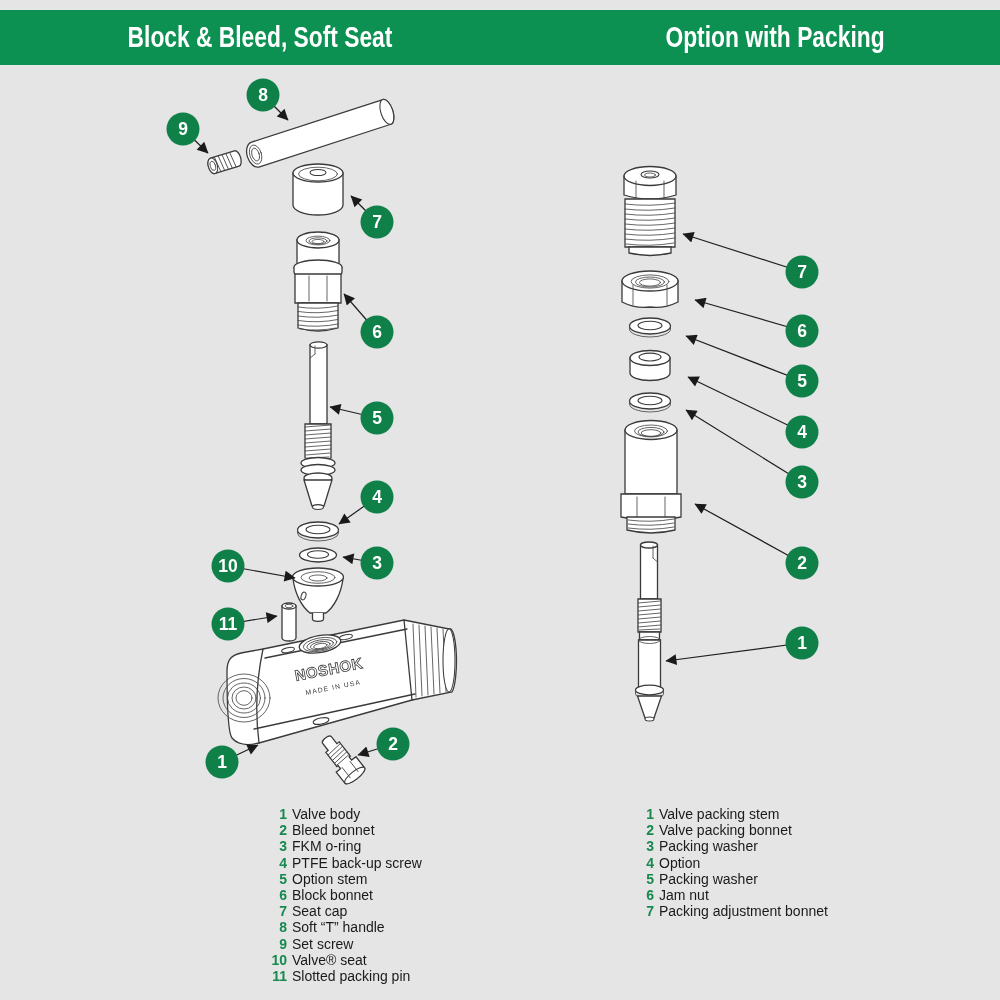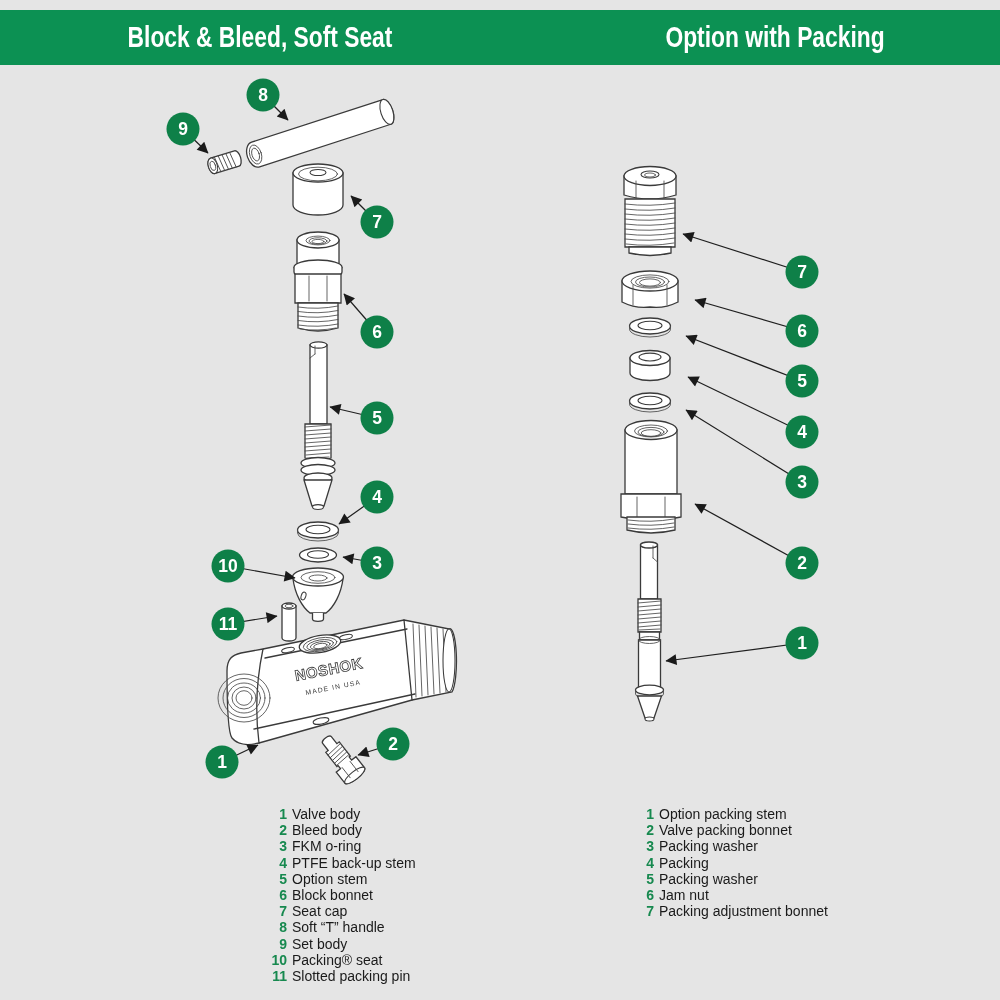--- a/index.html
+++ b/index.html
@@ -321,35 +321,35 @@
       <g class="callout">
         <line class="leader" x1="802" y1="643" x2="666" y2="661" marker-end="url(#arw)"></line>
         <circle cx="802" cy="643" r="16.5"></circle>
         <text x="802" y="649">1</text>
       </g>
     </g>
   </svg>
 
   <div class="plist plist-left">
     <div class="prow"><span class="pnum">1</span><span class="plabel">Valve body</span></div>
-    <div class="prow"><span class="pnum">2</span><span class="plabel">Bleed body</span></div>
+    <div class="prow"><span class="pnum">2</span><span class="plabel">Bleed bonnet</span></div>
     <div class="prow"><span class="pnum">3</span><span class="plabel">FKM o-ring</span></div>
-    <div class="prow"><span class="pnum">4</span><span class="plabel">PTFE back-up stem</span></div>
+    <div class="prow"><span class="pnum">4</span><span class="plabel">PTFE back-up screw</span></div>
     <div class="prow"><span class="pnum">5</span><span class="plabel">Option stem</span></div>
     <div class="prow"><span class="pnum">6</span><span class="plabel">Block bonnet</span></div>
     <div class="prow"><span class="pnum">7</span><span class="plabel">Seat cap</span></div>
     <div class="prow"><span class="pnum">8</span><span class="plabel">Soft “T” handle</span></div>
-    <div class="prow"><span class="pnum">9</span><span class="plabel">Set body</span></div>
-    <div class="prow"><span class="pnum">10</span><span class="plabel">Packing® seat</span></div>
+    <div class="prow"><span class="pnum">9</span><span class="plabel">Set screw</span></div>
+    <div class="prow"><span class="pnum">10</span><span class="plabel">Valve® seat</span></div>
     <div class="prow"><span class="pnum">11</span><span class="plabel">Slotted packing pin</span></div>
   </div>
 
   <div class="plist plist-right">
-    <div class="prow"><span class="pnum">1</span><span class="plabel">Option packing stem</span></div>
+    <div class="prow"><span class="pnum">1</span><span class="plabel">Valve packing stem</span></div>
     <div class="prow"><span class="pnum">2</span><span class="plabel">Valve packing bonnet</span></div>
     <div class="prow"><span class="pnum">3</span><span class="plabel">Packing washer</span></div>
-    <div class="prow"><span class="pnum">4</span><span class="plabel">Packing</span></div>
+    <div class="prow"><span class="pnum">4</span><span class="plabel">Option</span></div>
     <div class="prow"><span class="pnum">5</span><span class="plabel">Packing washer</span></div>
     <div class="prow"><span class="pnum">6</span><span class="plabel">Jam nut</span></div>
     <div class="prow"><span class="pnum">7</span><span class="plabel">Packing adjustment bonnet</span></div>
   </div>
 
 </div>
 
 </body></html>

